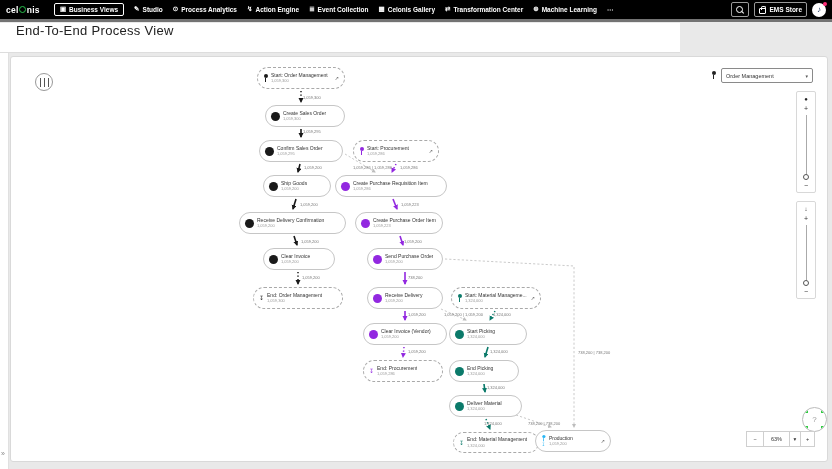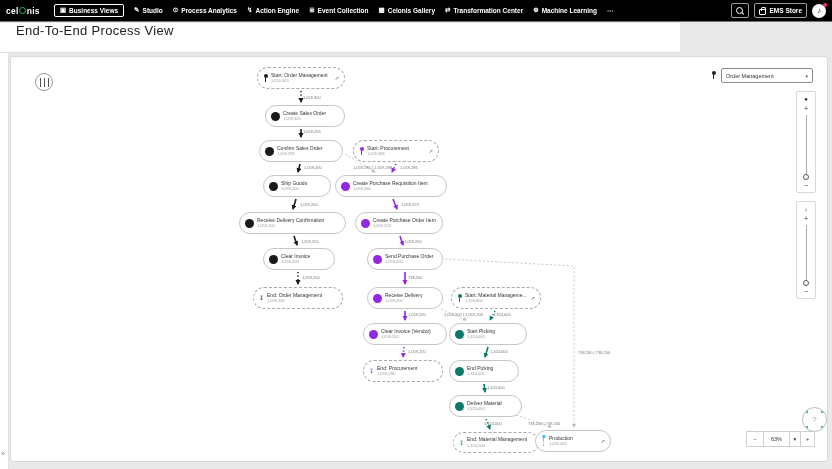--- a/index.html
+++ b/index.html
@@ -1,20 +1,20 @@
 <!DOCTYPE html>
 <html><head>
 <meta charset="utf-8">
 <style>
   *{margin:0;padding:0;box-sizing:border-box}
   html,body{width:832px;height:469px;overflow:hidden}
   body{font-family:"Liberation Sans",sans-serif;background:#e9e9e9;position:relative}
 
   
-  .topbar{position:absolute;left:0;top:0;width:832px;height:22px;background:#000;display:flex;align-items:center;padding:0 6px;gap:10px;border-bottom:1px solid #737373}
+  .topbar{position:absolute;left:0;top:0;width:832px;height:22px;background:#000;display:flex;align-items:center;padding:0 6px;gap:10px;border-bottom:3px solid #737373}
   .logo{color:#fff;font-size:8.5px;font-weight:bold;letter-spacing:.3px;display:flex;align-items:center;margin-right:4px}
   .logo-o{display:inline-block;width:7px;height:7px;border:1.4px solid #27c24c;border-radius:50%;margin:0 .5px}
   .navitem{display:flex;align-items:center;gap:3px;color:#fff;font-size:6.5px;font-weight:bold;white-space:nowrap;cursor:pointer}
   .navitem.active{border:1px solid #fff;border-radius:2px;padding:2px 5px}
   .navic{font-size:6.5px;line-height:1}
   .tb-right{margin-left:auto;display:flex;align-items:center;gap:5px}
   .tb-btn{border:1px solid #9a9a9a;border-radius:2px;height:15px;display:flex;align-items:center;gap:3px;padding:0 4px;color:#fff;font-size:6.5px;font-weight:bold;background:#000;cursor:pointer}
   .searchic{position:relative;width:8px;height:8px}
   .searchic::before{content:"";position:absolute;top:0;left:0;width:5px;height:5px;border:1px solid #fff;border-radius:50%}
   .searchic::after{content:"";position:absolute;left:5.2px;top:5.2px;width:3.4px;height:1px;background:#fff;transform:rotate(45deg);transform-origin:0 0}

